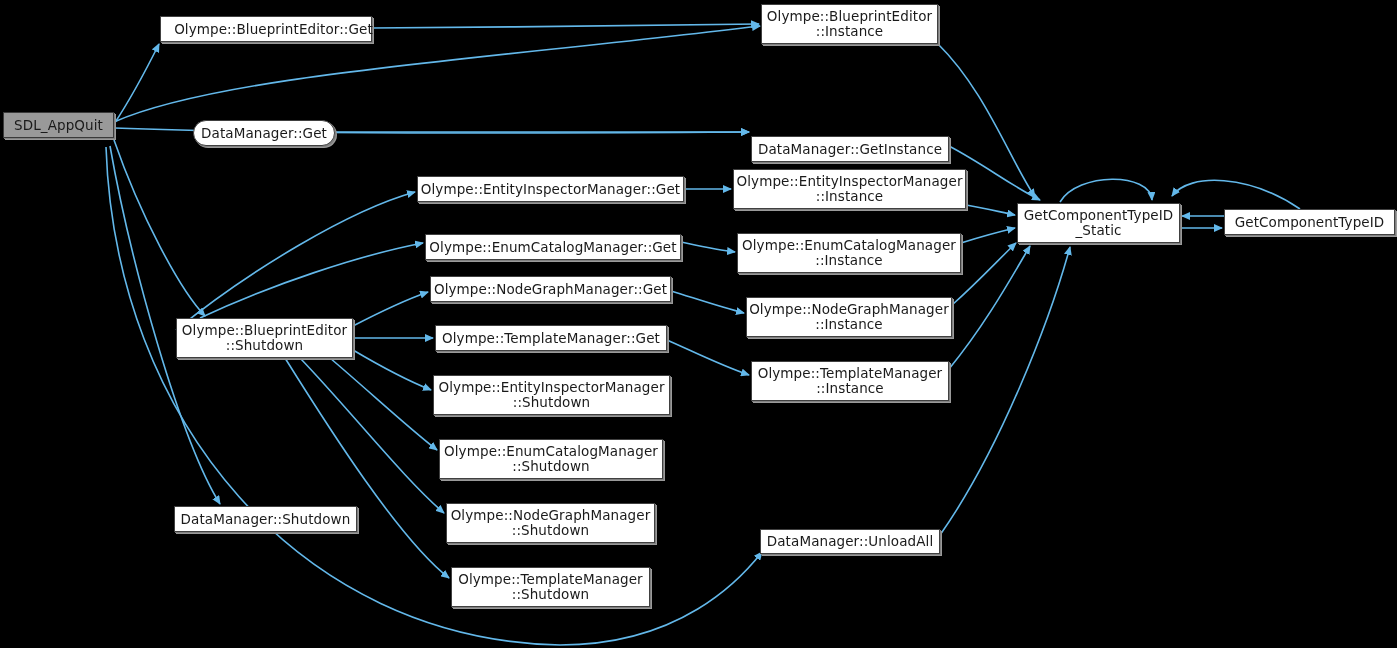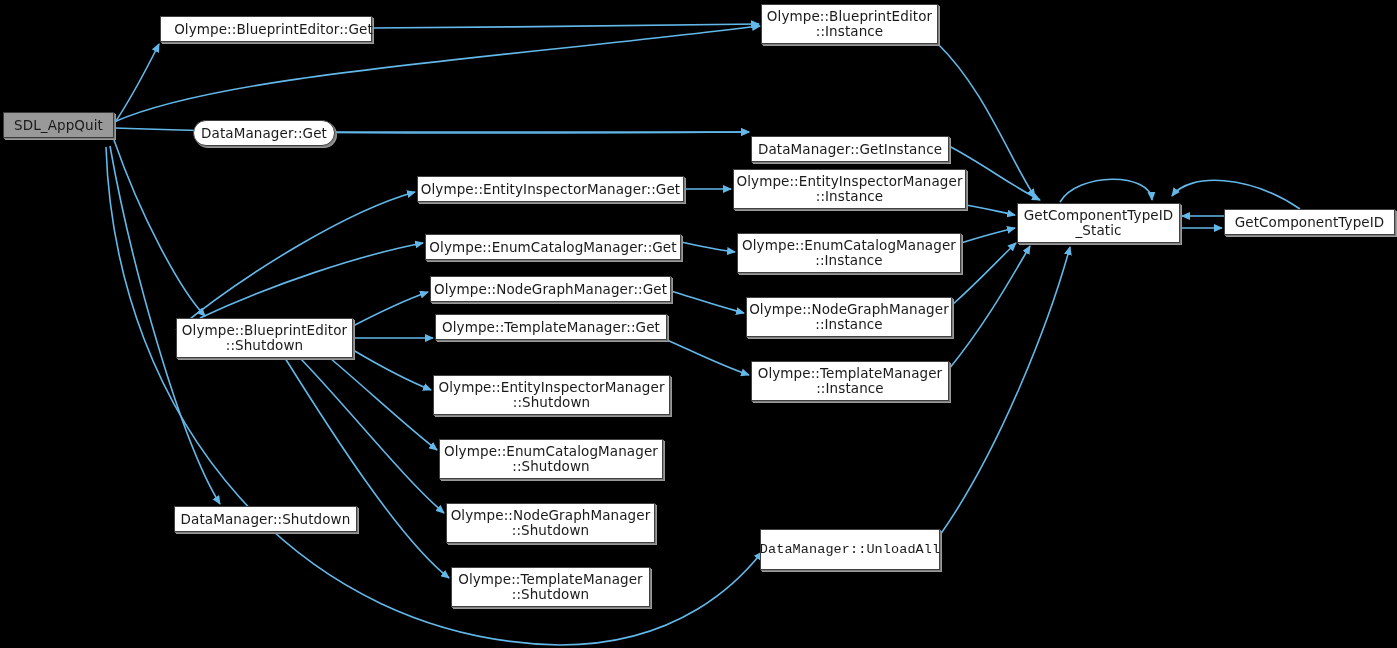--- a/index.html
+++ b/index.html
@@ -66,32 +66,32 @@
       <div class="node" style="left: 751px; top: 136px; width: 198px; height: 26px;">DataManager::GetInstance</div>
       <div class="node" style="left: 417px; top: 176px; width: 267px; height: 26px; text-align: center;">Olympe::EntityInspectorManager::Get</div>
       <div class="node" style="left: 733px; top: 169px; width: 233px; height: 40px;">Olympe::EntityInspectorManager
 ::Instance</div>
       <div class="node" style="left: 425px; top: 234px; width: 256px; height: 26px;">Olympe::EnumCatalogManager::Get</div>
       <div class="node" style="left: 737px; top: 233px; width: 224px; height: 40px;">Olympe::EnumCatalogManager
 ::Instance</div>
       <div class="node" style="left: 430px; top: 276px; width: 241px; height: 26px;">Olympe::NodeGraphManager::Get</div>
       <div class="node" style="left: 746px; top: 297px; width: 206px; height: 40px;">Olympe::NodeGraphManager
 ::Instance</div>
-      <div class="node" style="left: 435px; top: 314px; width: 232px; height: 26px;">Olympe::TemplateManager::Get</div>
+      <div class="node" style="left: 435px; top: 325px; width: 232px; height: 26px;">Olympe::TemplateManager::Get</div>
       <div class="node" style="left: 751px; top: 361px; width: 198px; height: 40px;">Olympe::TemplateManager
 ::Instance</div>
       <div class="node" style="left: 176px; top: 318px; width: 177px; height: 40px;">Olympe::BlueprintEditor
 ::Shutdown</div>
       <div class="node" style="left: 433px; top: 375px; width: 237px; height: 40px;">Olympe::EntityInspectorManager
 ::Shutdown</div>
       <div class="node" style="left: 439px; top: 439px; width: 224px; height: 40px;">Olympe::EnumCatalogManager
 ::Shutdown</div>
       <div class="node" style="left: 446px; top: 503px; width: 209px; height: 40px;">Olympe::NodeGraphManager
 ::Shutdown</div>
       <div class="node" style="left: 451px; top: 567px; width: 199px; height: 40px;">Olympe::TemplateManager
 ::Shutdown</div>
       <div class="node" style="left: 174px; top: 506px; width: 183px; height: 26px;">DataManager::Shutdown</div>
-      <div class="node" style="left: 760px; top: 529px; width: 180px; height: 41px; font-family: Liberation Mono, monospace;">DataManager::UnloadAll</div>
+      <div class="node" style="left: 760px; top: 529px; width: 180px; height: 25px;">DataManager::UnloadAll</div>
       <div class="node" style="left: 1017px; top: 203px; width: 163px; height: 40px;">GetComponentTypeID
 _Static</div>
       <div class="node" style="left: 1224px; top: 209px; width: 171px; height: 26px;">GetComponentTypeID</div>
     </div>
 </div>
 
 </body></html>

